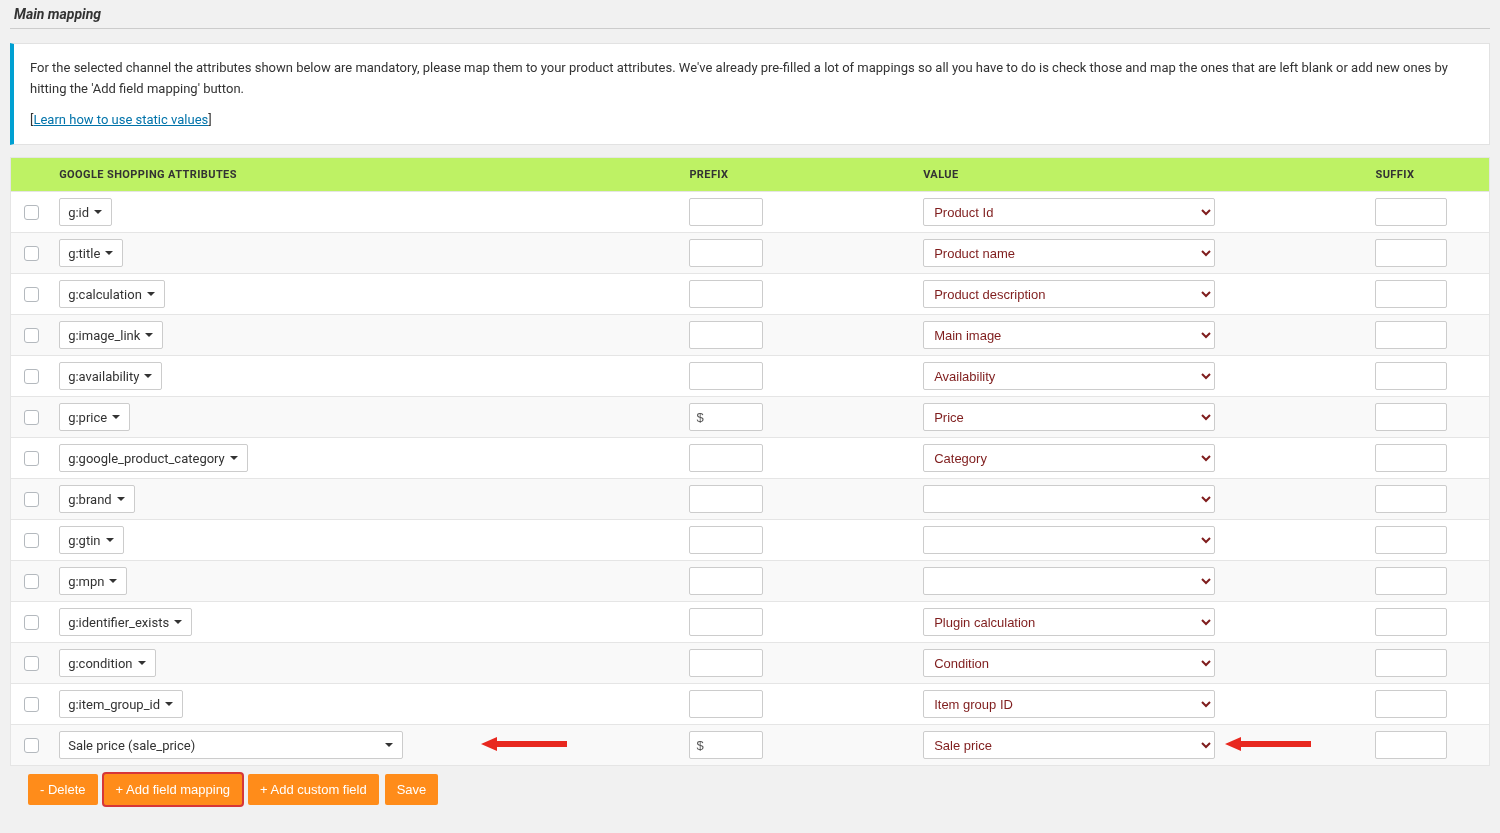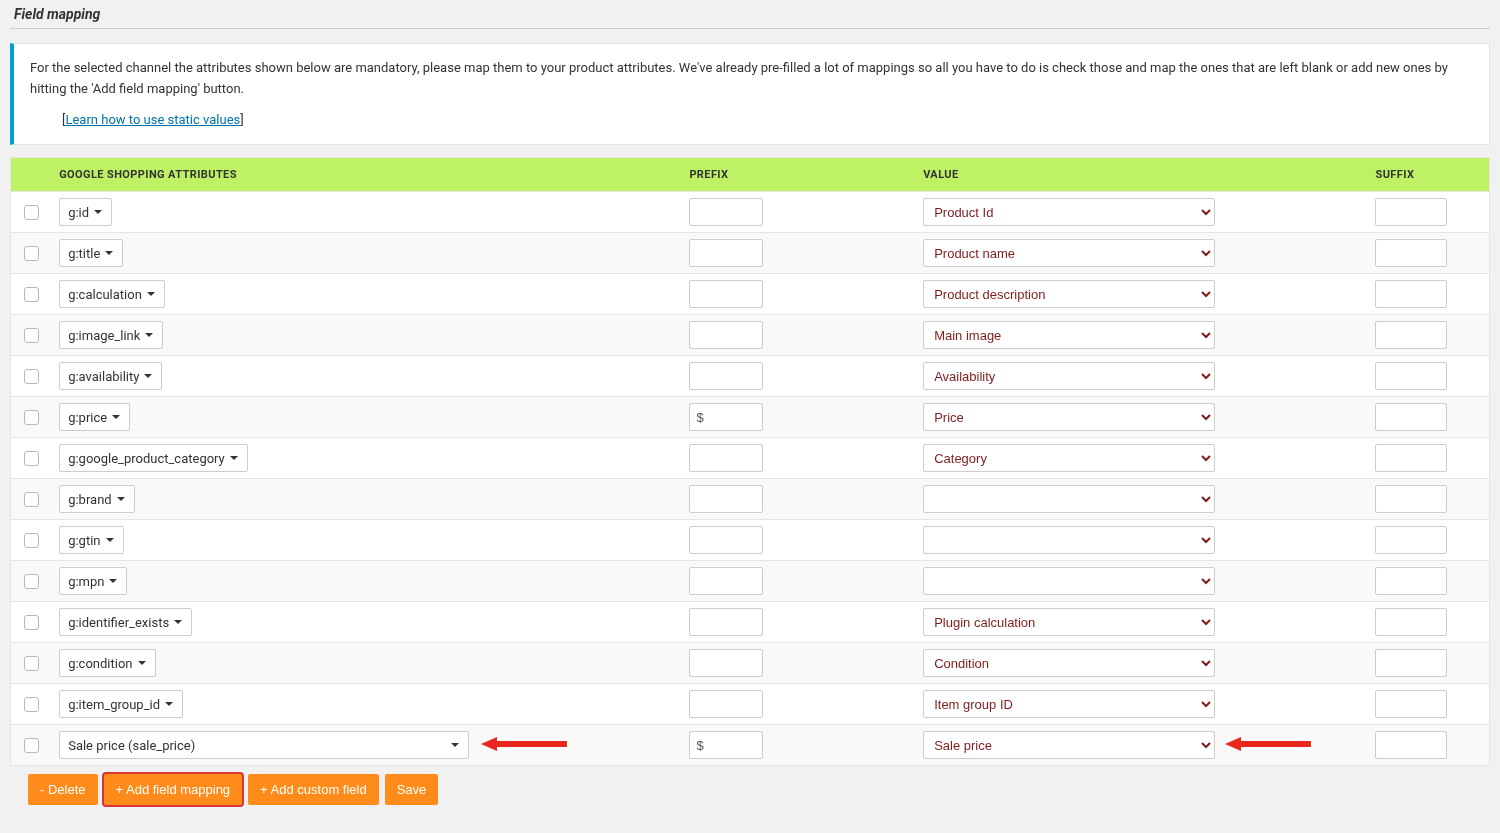--- a/index.html
+++ b/index.html
@@ -23,21 +23,21 @@
     margin-bottom: 14px;
   }
   .notice {
     background: #fff;
     border: 1px solid #e2e2e2;
     border-left: 4px solid #00a0d2;
     padding: 14px 16px;
     margin: 0 0 12px 0;
   }
   .notice p { margin: 0 0 10px 0; font-size: 13px; color:#333; line-height:1.6; }
-  .notice p:last-child { margin-bottom: 0; margin-left: 32px; }
+  .notice p:last-child { margin-bottom: 0; }
   .static-link { color: #0073aa; text-decoration: underline; }
   .bracket { color:#333; }
 
   table.mapping {
     width: 100%;
     border-collapse: collapse;
     background: #fff;
     border: 1px solid #e5e5e5;
   }
   table.mapping thead th {
@@ -80,21 +80,21 @@
     align-items: center;
     background: #fff;
     border: 1px solid #ccc;
     border-radius: 2px;
     padding: 4px 8px;
     font-size: 13px;
     color:#333;
     cursor: pointer;
     min-height: 28px;
   }
-  .attr-select.full { width: 410px; justify-content: space-between; }
+  .attr-select.full { width: 344px; justify-content: space-between; }
   .caret { margin-left: 4px; display:inline-block; }
   .caret svg { display:block; }
 
   .txt {
     width: 74px;
     height: 28px;
     border: 1px solid #ccc;
     border-radius: 2px;
     background:#fff;
     padding: 2px 6px;
@@ -131,21 +131,21 @@
     position: absolute;
     pointer-events: none;
   }
   .arrow svg { display:block; }
 </style>
 </head>
 <body>
 
 <div class="page">
 
-  <div class="section-title">Field mapping</div>
+  <div class="section-title">Main mapping</div>
 
   <div class="notice">
     <p>For the selected channel the attributes shown below are mandatory, please map them to your product attributes. We've already pre-filled a lot of mappings so all you have to do is check those and map the ones that are left blank or add new ones by hitting the 'Add field mapping' button.</p>
     <p>
       <span class="bracket">[</span><a href="#" class="static-link">Learn how to use static values</a><span class="bracket">]</span>
     </p>
   </div>
 
   <table class="mapping">
     <thead>

